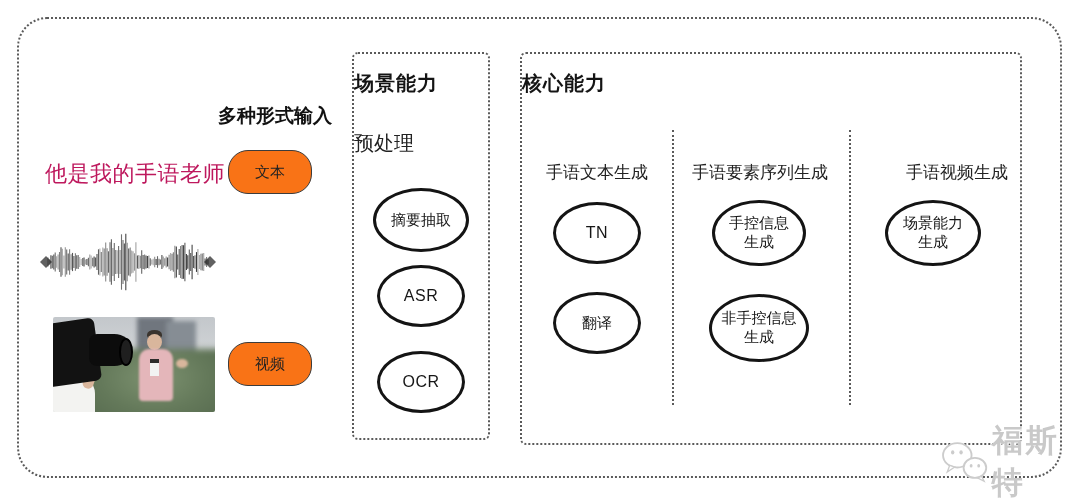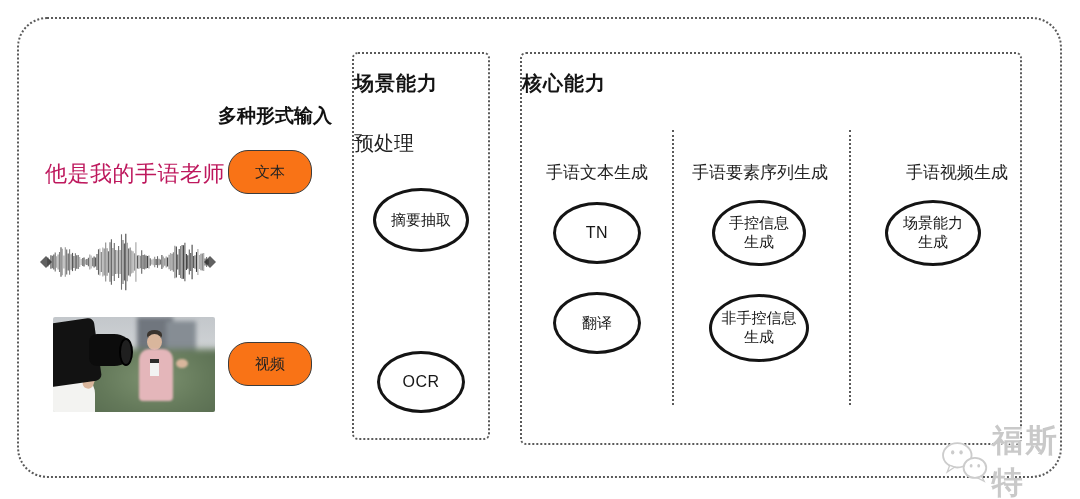--- a/index.html
+++ b/index.html
@@ -227,20 +227,23 @@
     <span>视频</span>
   </div>
 
   <div class="dbox scene-box">
     <div class="box-title">场景能力</div>
     <div class="subhead scene-sub">预处理</div>
   </div>
   <div class="ellipse el-summary">
     <span>摘要抽取</span>
   </div>
+  <div class="ellipse el-asr e-latin">
+    <span>ASR</span>
+  </div>
   <div class="ellipse el-ocr e-latin">
     <span>OCR</span>
   </div>
 
   <div class="dbox core-box">
     <div class="box-title">核心能力</div>
   </div>
   <div class="divider div1"></div>
   <div class="divider div2"></div>
 

